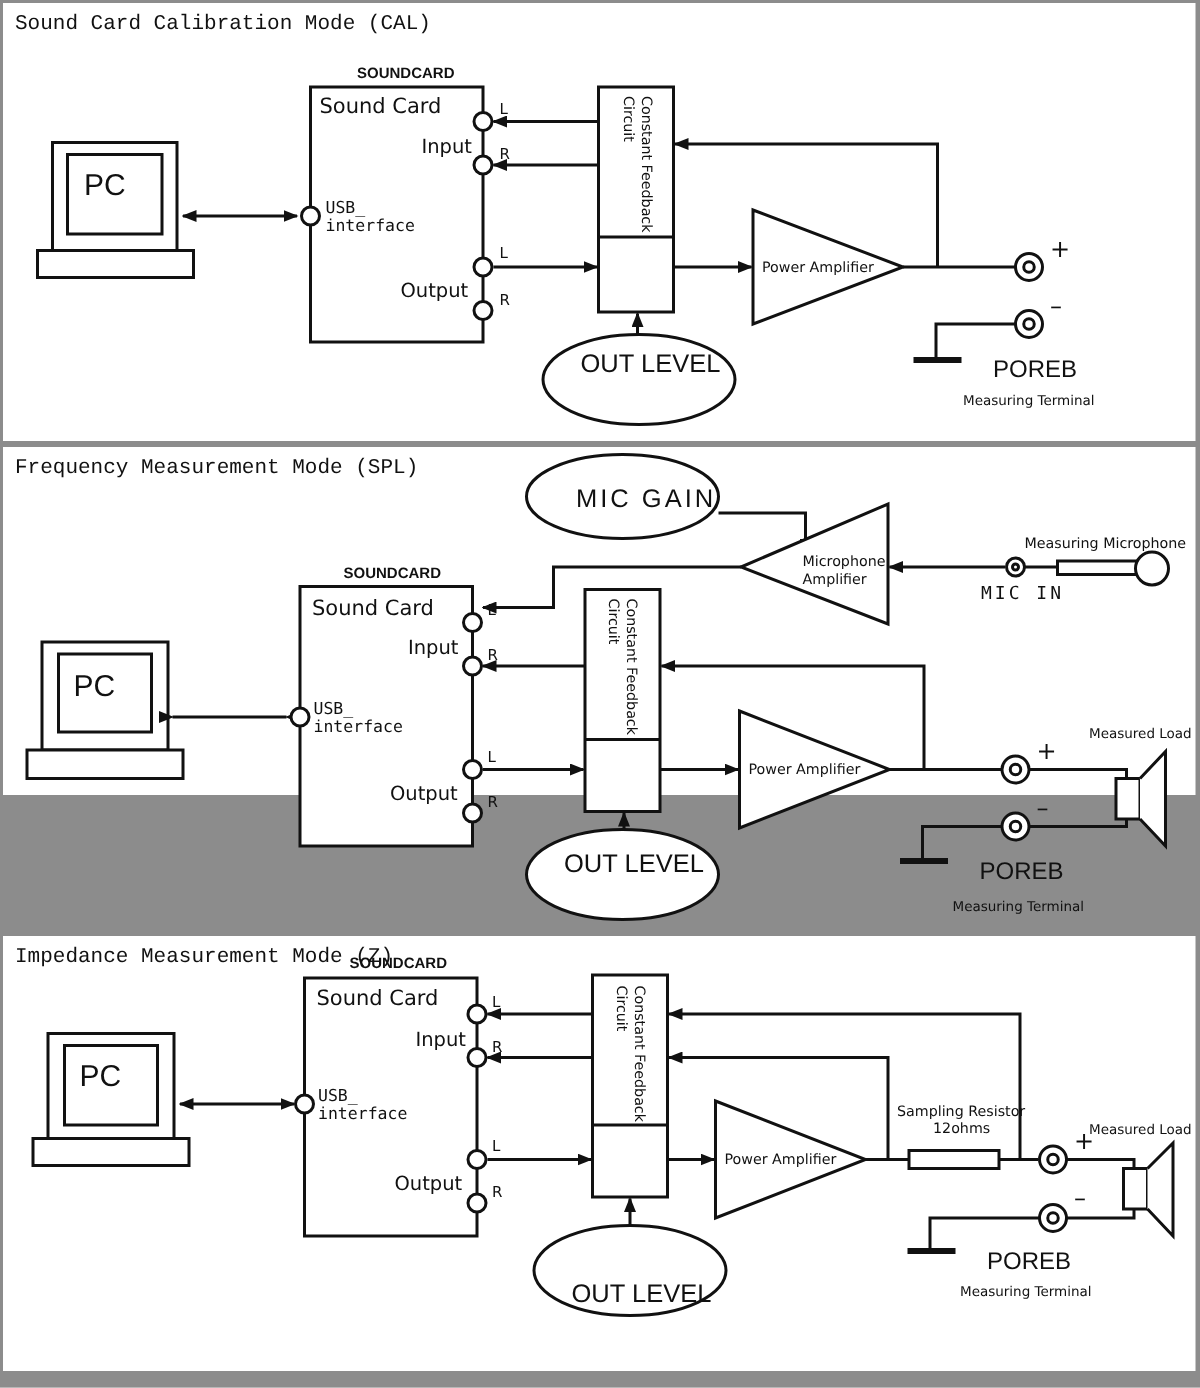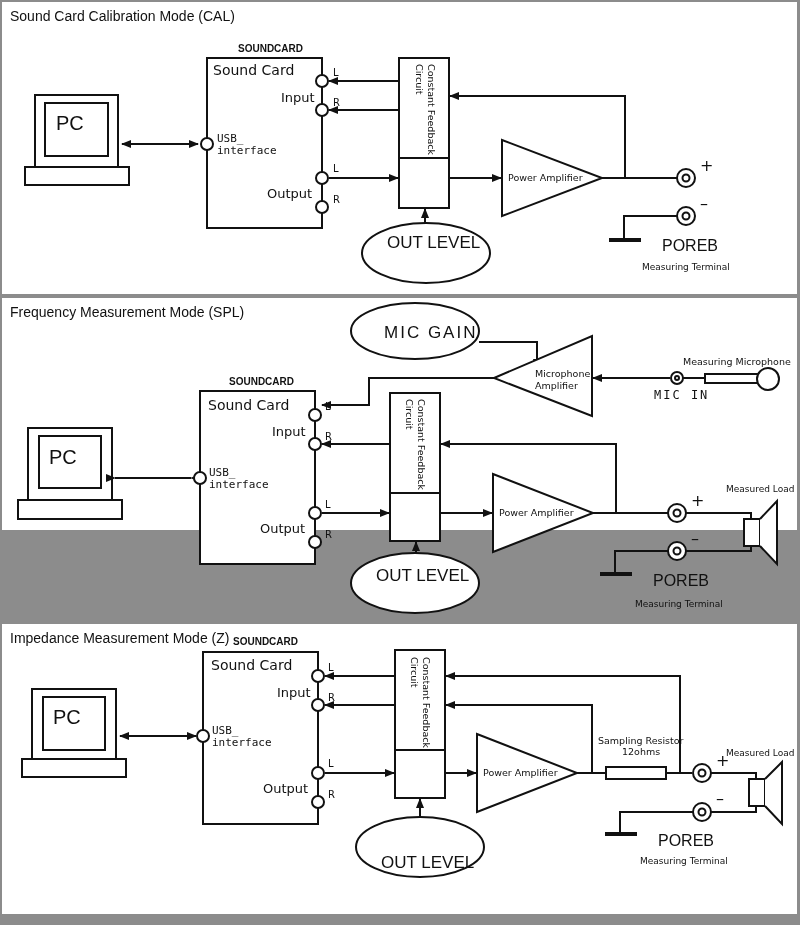--- a/index.html
+++ b/index.html
@@ -1,19 +1,19 @@
 <!DOCTYPE html>
 <html><head>
 <meta charset="utf-8">
 <style>
   html, body { margin: 0; padding: 0; background: #ffffff; }
   body { width: 800px; height: 925px; position: relative; overflow: hidden; font-family: "DejaVu Sans", sans-serif; }
   .page { position: absolute; left: 0; top: 0; width: 800px; height: 925px; background: #8c8c8c; }
   .panel { position: absolute; left: 2px; width: 795px; background: #ffffff; }
-  .panel-title { position: absolute; left: 8px; top: 6px; font-family: Liberation Sans, sans-serif; font-size: 14px; color: #111; white-space: nowrap; }
+  .panel-title { position: absolute; left: 8px; top: 6px; font-family: Liberation Mono, monospace; font-size: 14px; color: #111; white-space: nowrap; }
   svg.diagram { position: absolute; left: 0; top: 0; }
   svg text { fill: #111; }
   .t-card { font-family: "DejaVu Sans", sans-serif; font-size: 14px; }
   .t-port { font-family: "DejaVu Sans", sans-serif; font-size: 13px; }
   .t-lr { font-family: "DejaVu Sans", sans-serif; font-size: 10px; }
   .t-cond { font-family: "Liberation Sans", sans-serif; font-size: 10px; font-weight: bold; }
   .t-usb { font-family: "DejaVu Sans Mono", monospace; font-size: 11px; }
   .t-pc { font-family: "Liberation Sans", sans-serif; font-size: 20px; }
   .t-small { font-family: "DejaVu Sans", sans-serif; font-size: 9.5px; }
   .t-vert { font-family: "DejaVu Sans", sans-serif; font-size: 9.5px; }

